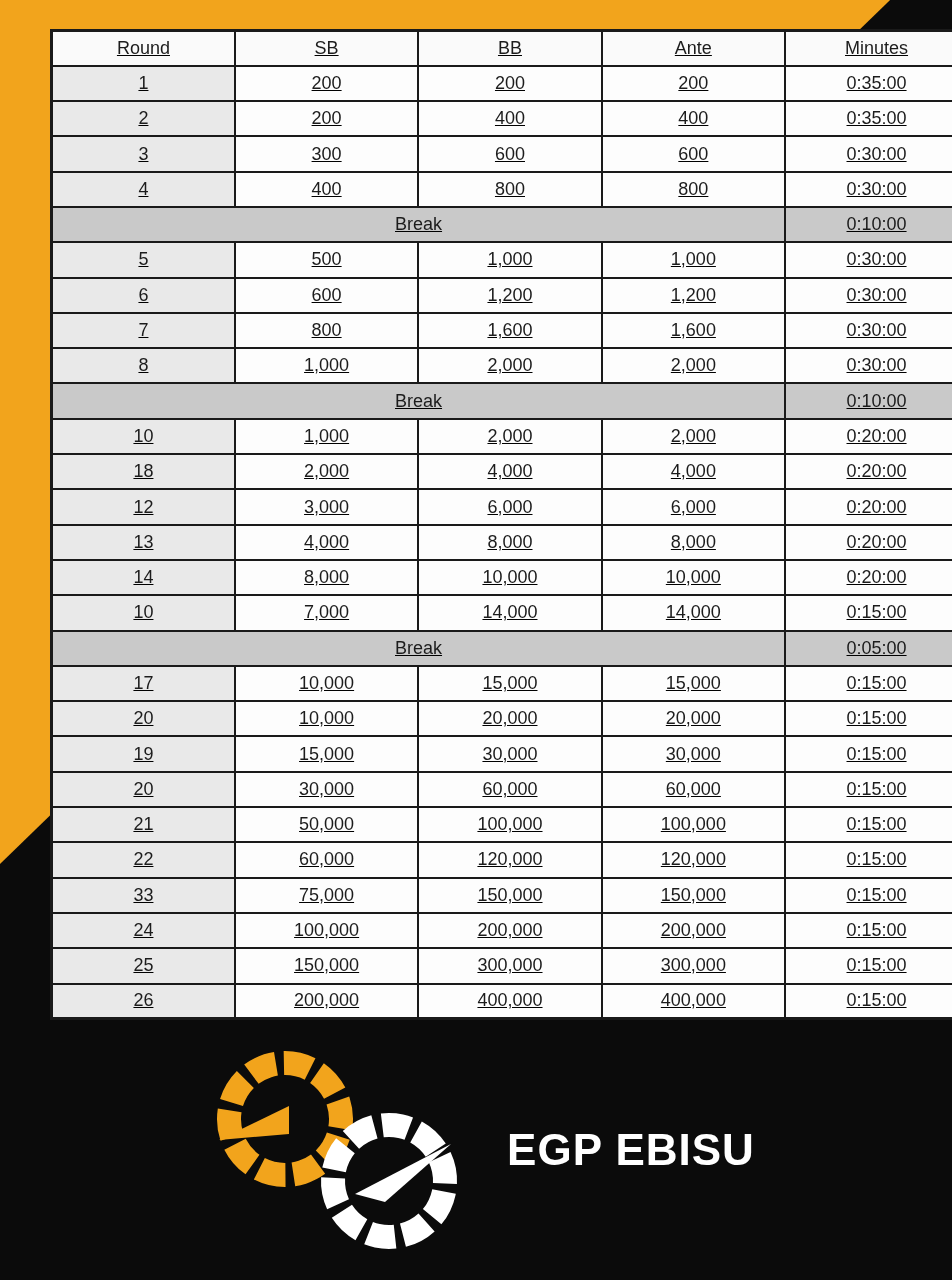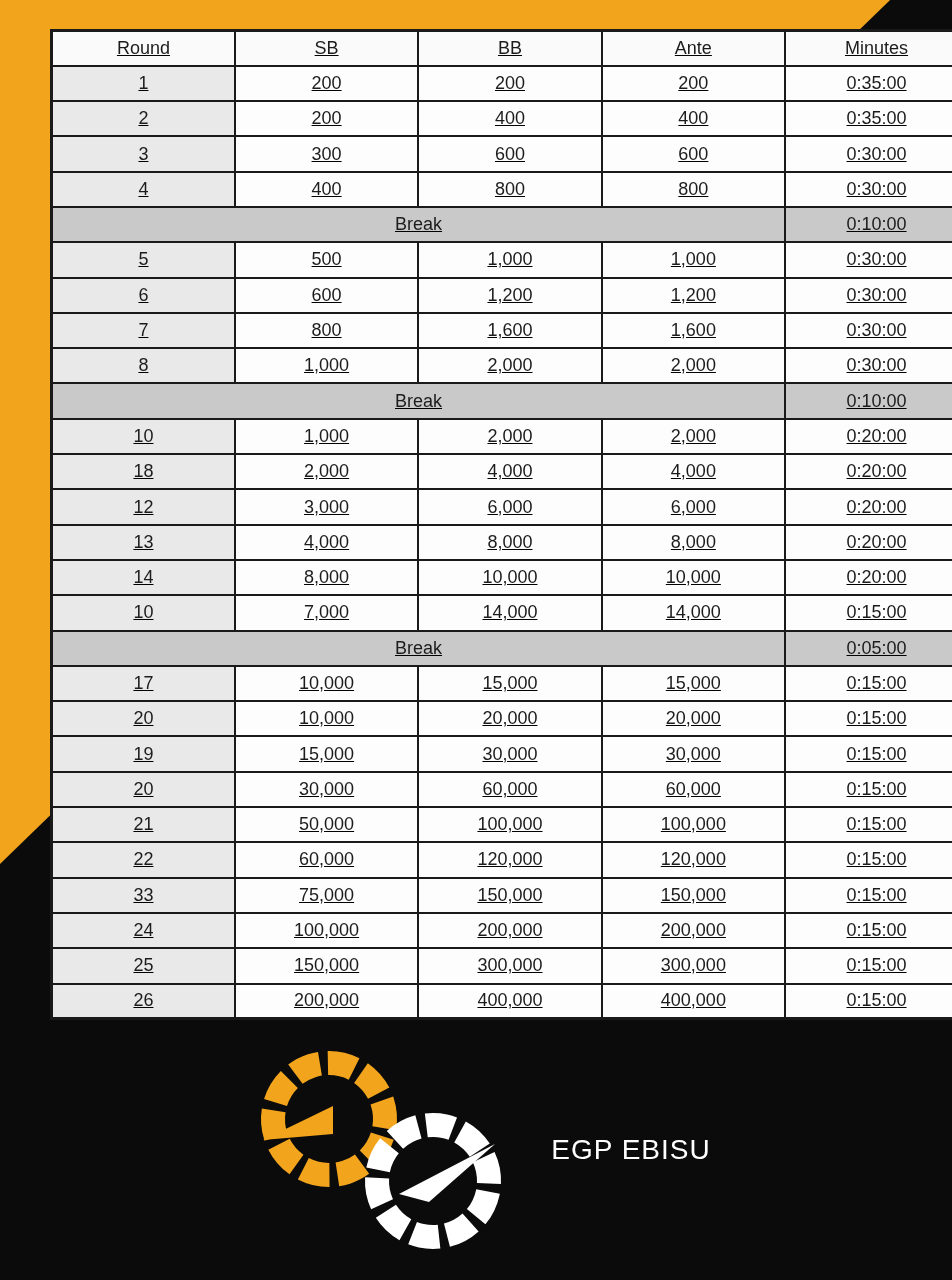--- a/index.html
+++ b/index.html
@@ -51,22 +51,22 @@
     width: 952px;
     height: 260px;
     display: flex;
     align-items: center;
     justify-content: center;
     gap: 40px;
   }
   .logo-svg { width: 270px; height: 212px; display: block; }
   .brand {
     color: var(--logo-text-color, #ffffff);
-    font-size: 28px;
-    font-weight: normal;
+    font-size: 44px;
+    font-weight: bold;
     letter-spacing: 1px;
     white-space: nowrap;
   }
 </style>
 </head>
 <body>
 
 <div class="page">
 
   <div class="black-swoosh"></div>

